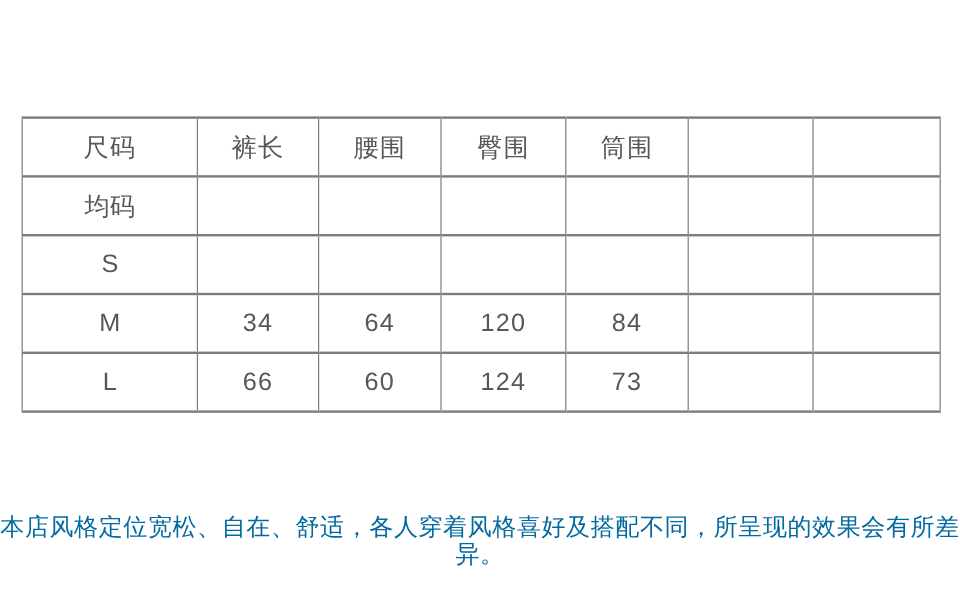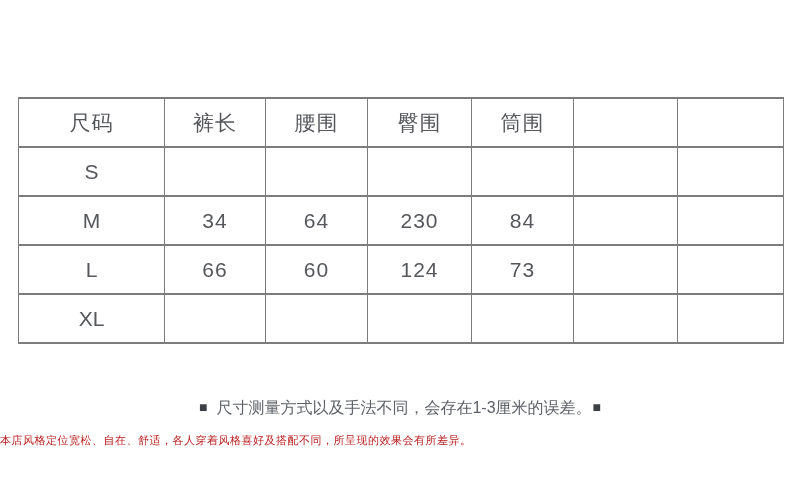--- a/index.html
+++ b/index.html
@@ -13,22 +13,22 @@
         text-align:center;vertical-align:middle;
         font-size:21px;font-weight:300;color:#55575b;
         padding:0;height:41px;white-space:nowrap;overflow:hidden;}
   table.size-chart th{font-weight:300;letter-spacing:1px;}
   td.num{font-size:22px;letter-spacing:1px;}
   .note1{position:absolute;left:0;top:396px;width:800px;text-align:center;
         font-size:16px;color:#5e6268;line-height:22px;}
   .note1 .sq{font-size:14px;color:#3c4047;vertical-align:1px;}
   .note1 .sq.lead{margin-right:9px;}
   .note1 .sq.trail{margin-left:1px;}
-  .note2{position:absolute;left:0;top:429px;width:800px;
-        font-size:11px;color:#b91c1c;line-height:22px;letter-spacing:0.5px;}
+  .note2{position:absolute;left:0;top:429px;width:800px;text-align:center;
+        font-size:20px;color:#0369a1;line-height:22px;letter-spacing:0.5px;}
 </style>
 </head>
 <body>
 
 <div class="page">
 
   <table class="size-chart">
     <colgroup>
       <col style="width:146px">
         <col style="width:101px">
@@ -42,57 +42,54 @@
       <tr>
         <th>尺码</th>
         <th>裤长</th>
         <th>腰围</th>
         <th>臀围</th>
         <th>筒围</th>
         <th></th>
         <th></th>
       </tr>
       <tr>
+        <td>均码</td>
+        <td class="num"></td>
+        <td class="num"></td>
+        <td class="num"></td>
+        <td class="num"></td>
+        <td class="num"></td>
+        <td class="num"></td>
+      </tr>
+      <tr>
         <td>S</td>
         <td class="num"></td>
         <td class="num"></td>
         <td class="num"></td>
         <td class="num"></td>
         <td class="num"></td>
         <td class="num"></td>
       </tr>
       <tr>
         <td>M</td>
         <td class="num">34</td>
         <td class="num">64</td>
-        <td class="num">230</td>
+        <td class="num">120</td>
         <td class="num">84</td>
         <td class="num"></td>
         <td class="num"></td>
       </tr>
       <tr>
         <td>L</td>
         <td class="num">66</td>
         <td class="num">60</td>
         <td class="num">124</td>
         <td class="num">73</td>
         <td class="num"></td>
         <td class="num"></td>
       </tr>
-      <tr>
-        <td>XL</td>
-        <td class="num"></td>
-        <td class="num"></td>
-        <td class="num"></td>
-        <td class="num"></td>
-        <td class="num"></td>
-        <td class="num"></td>
-      </tr>
     </tbody>
   </table>
 
-  <div class="note1">
-    <span class="sq lead">■</span><span>尺寸测量方式以及手法不同，会存在1-3厘米的误差。</span><span class="sq trail">■</span>
-  </div>
 
   <div class="note2">本店风格定位宽松、自在、舒适，各人穿着风格喜好及搭配不同，所呈现的效果会有所差异。</div>
 
 </div>
 
 </body></html>

